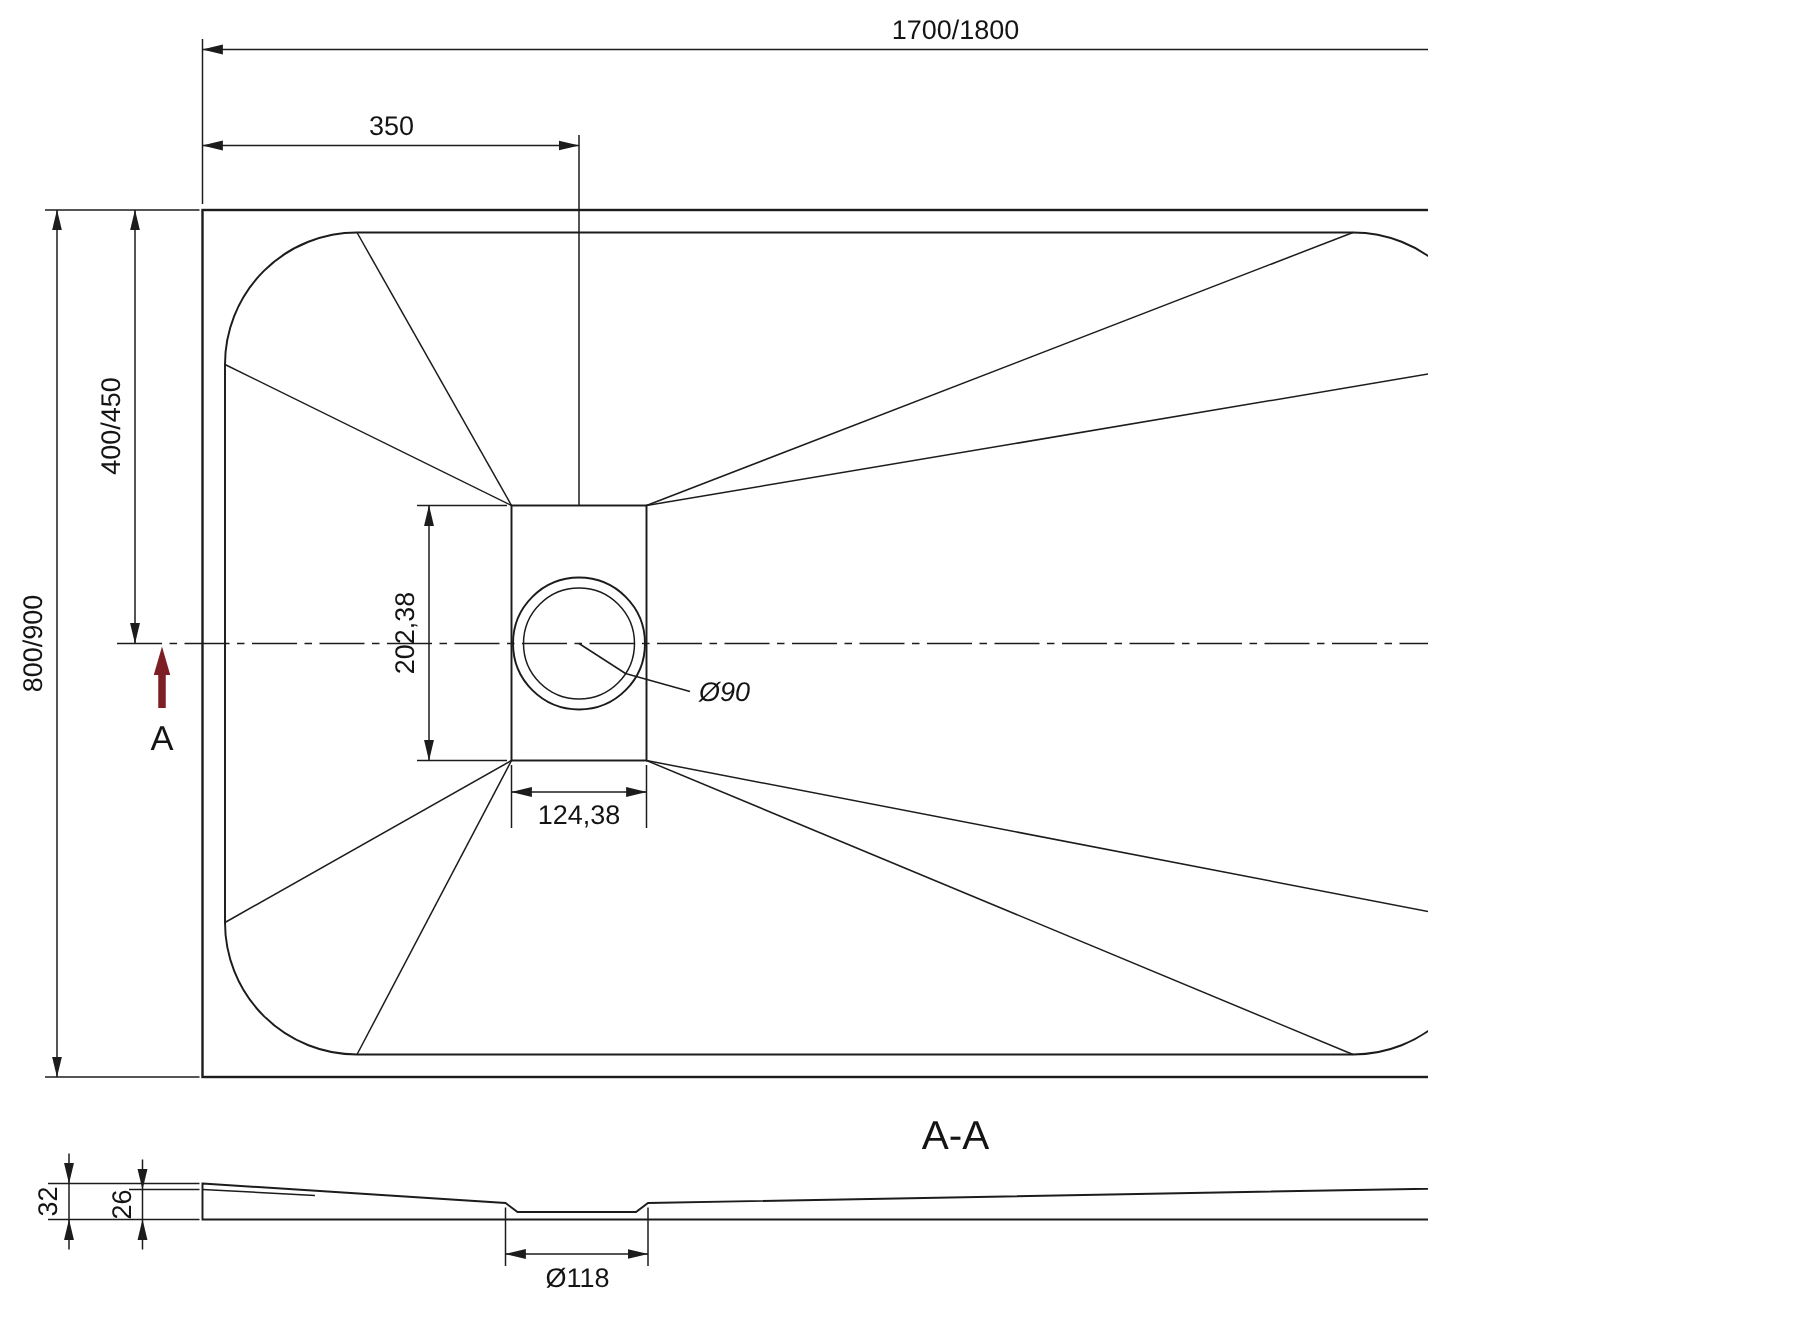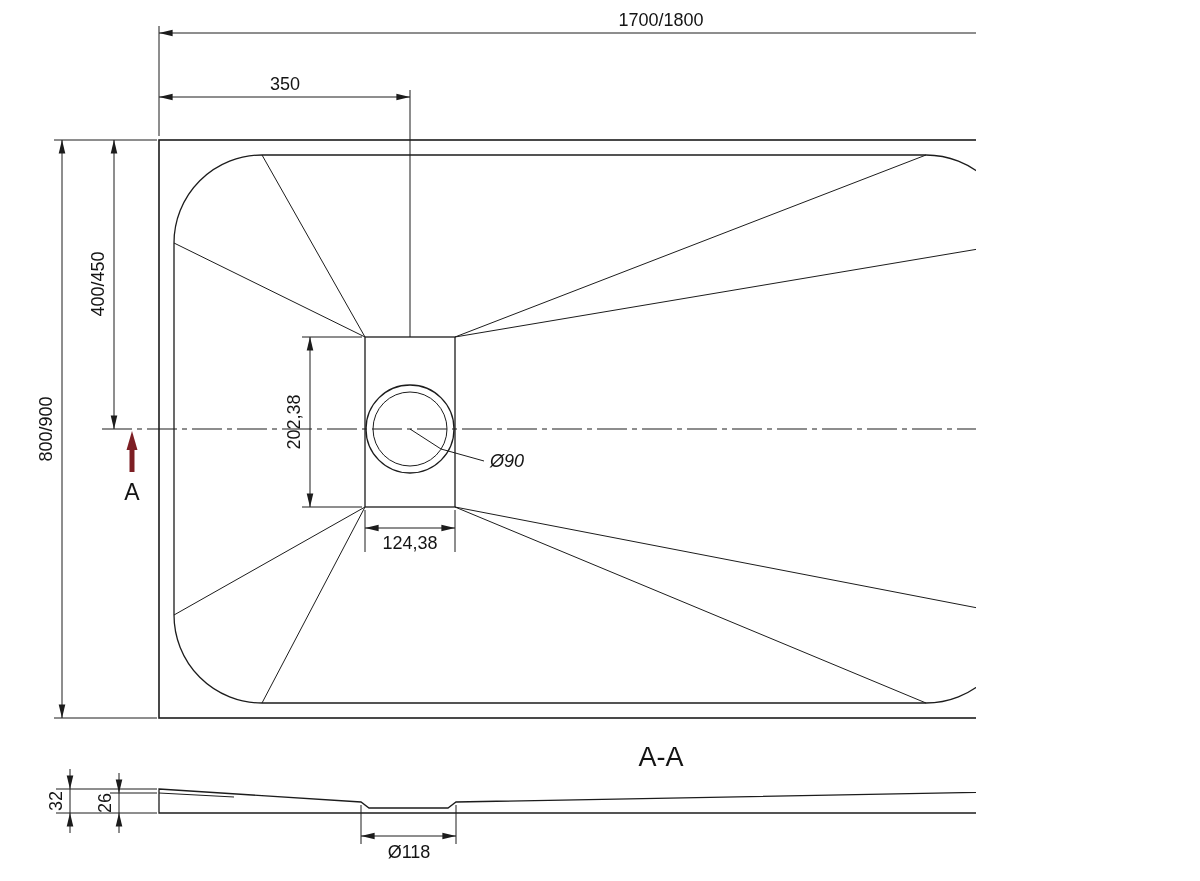--- a/index.html
+++ b/index.html
@@ -1,16 +1,16 @@
 <!DOCTYPE html>
 <html><head>
 <meta charset="utf-8">
 <style>
   html,body{margin:0;padding:0;background:#ffffff;}
-  .page{width:952px;height:881px;background:#ffffff;position:relative;overflow:hidden;padding-left:24px;}
+  .page{width:952px;height:881px;background:#ffffff;position:relative;overflow:hidden;}
   svg{display:block;}
   .ln{stroke:#1c1c1c;fill:none;}
   .w16{stroke-width:1.6;}
   .w13{stroke-width:1.3;}
   .w10{stroke-width:1;}
   .dim{stroke:#1c1c1c;stroke-width:1;fill:none;}
   text{font-family:"Liberation Sans","DejaVu Sans",sans-serif;fill:#141414;}
   .t18{font-size:18px;}
   .t23{font-size:23px;}
   .t27{font-size:27px;}

